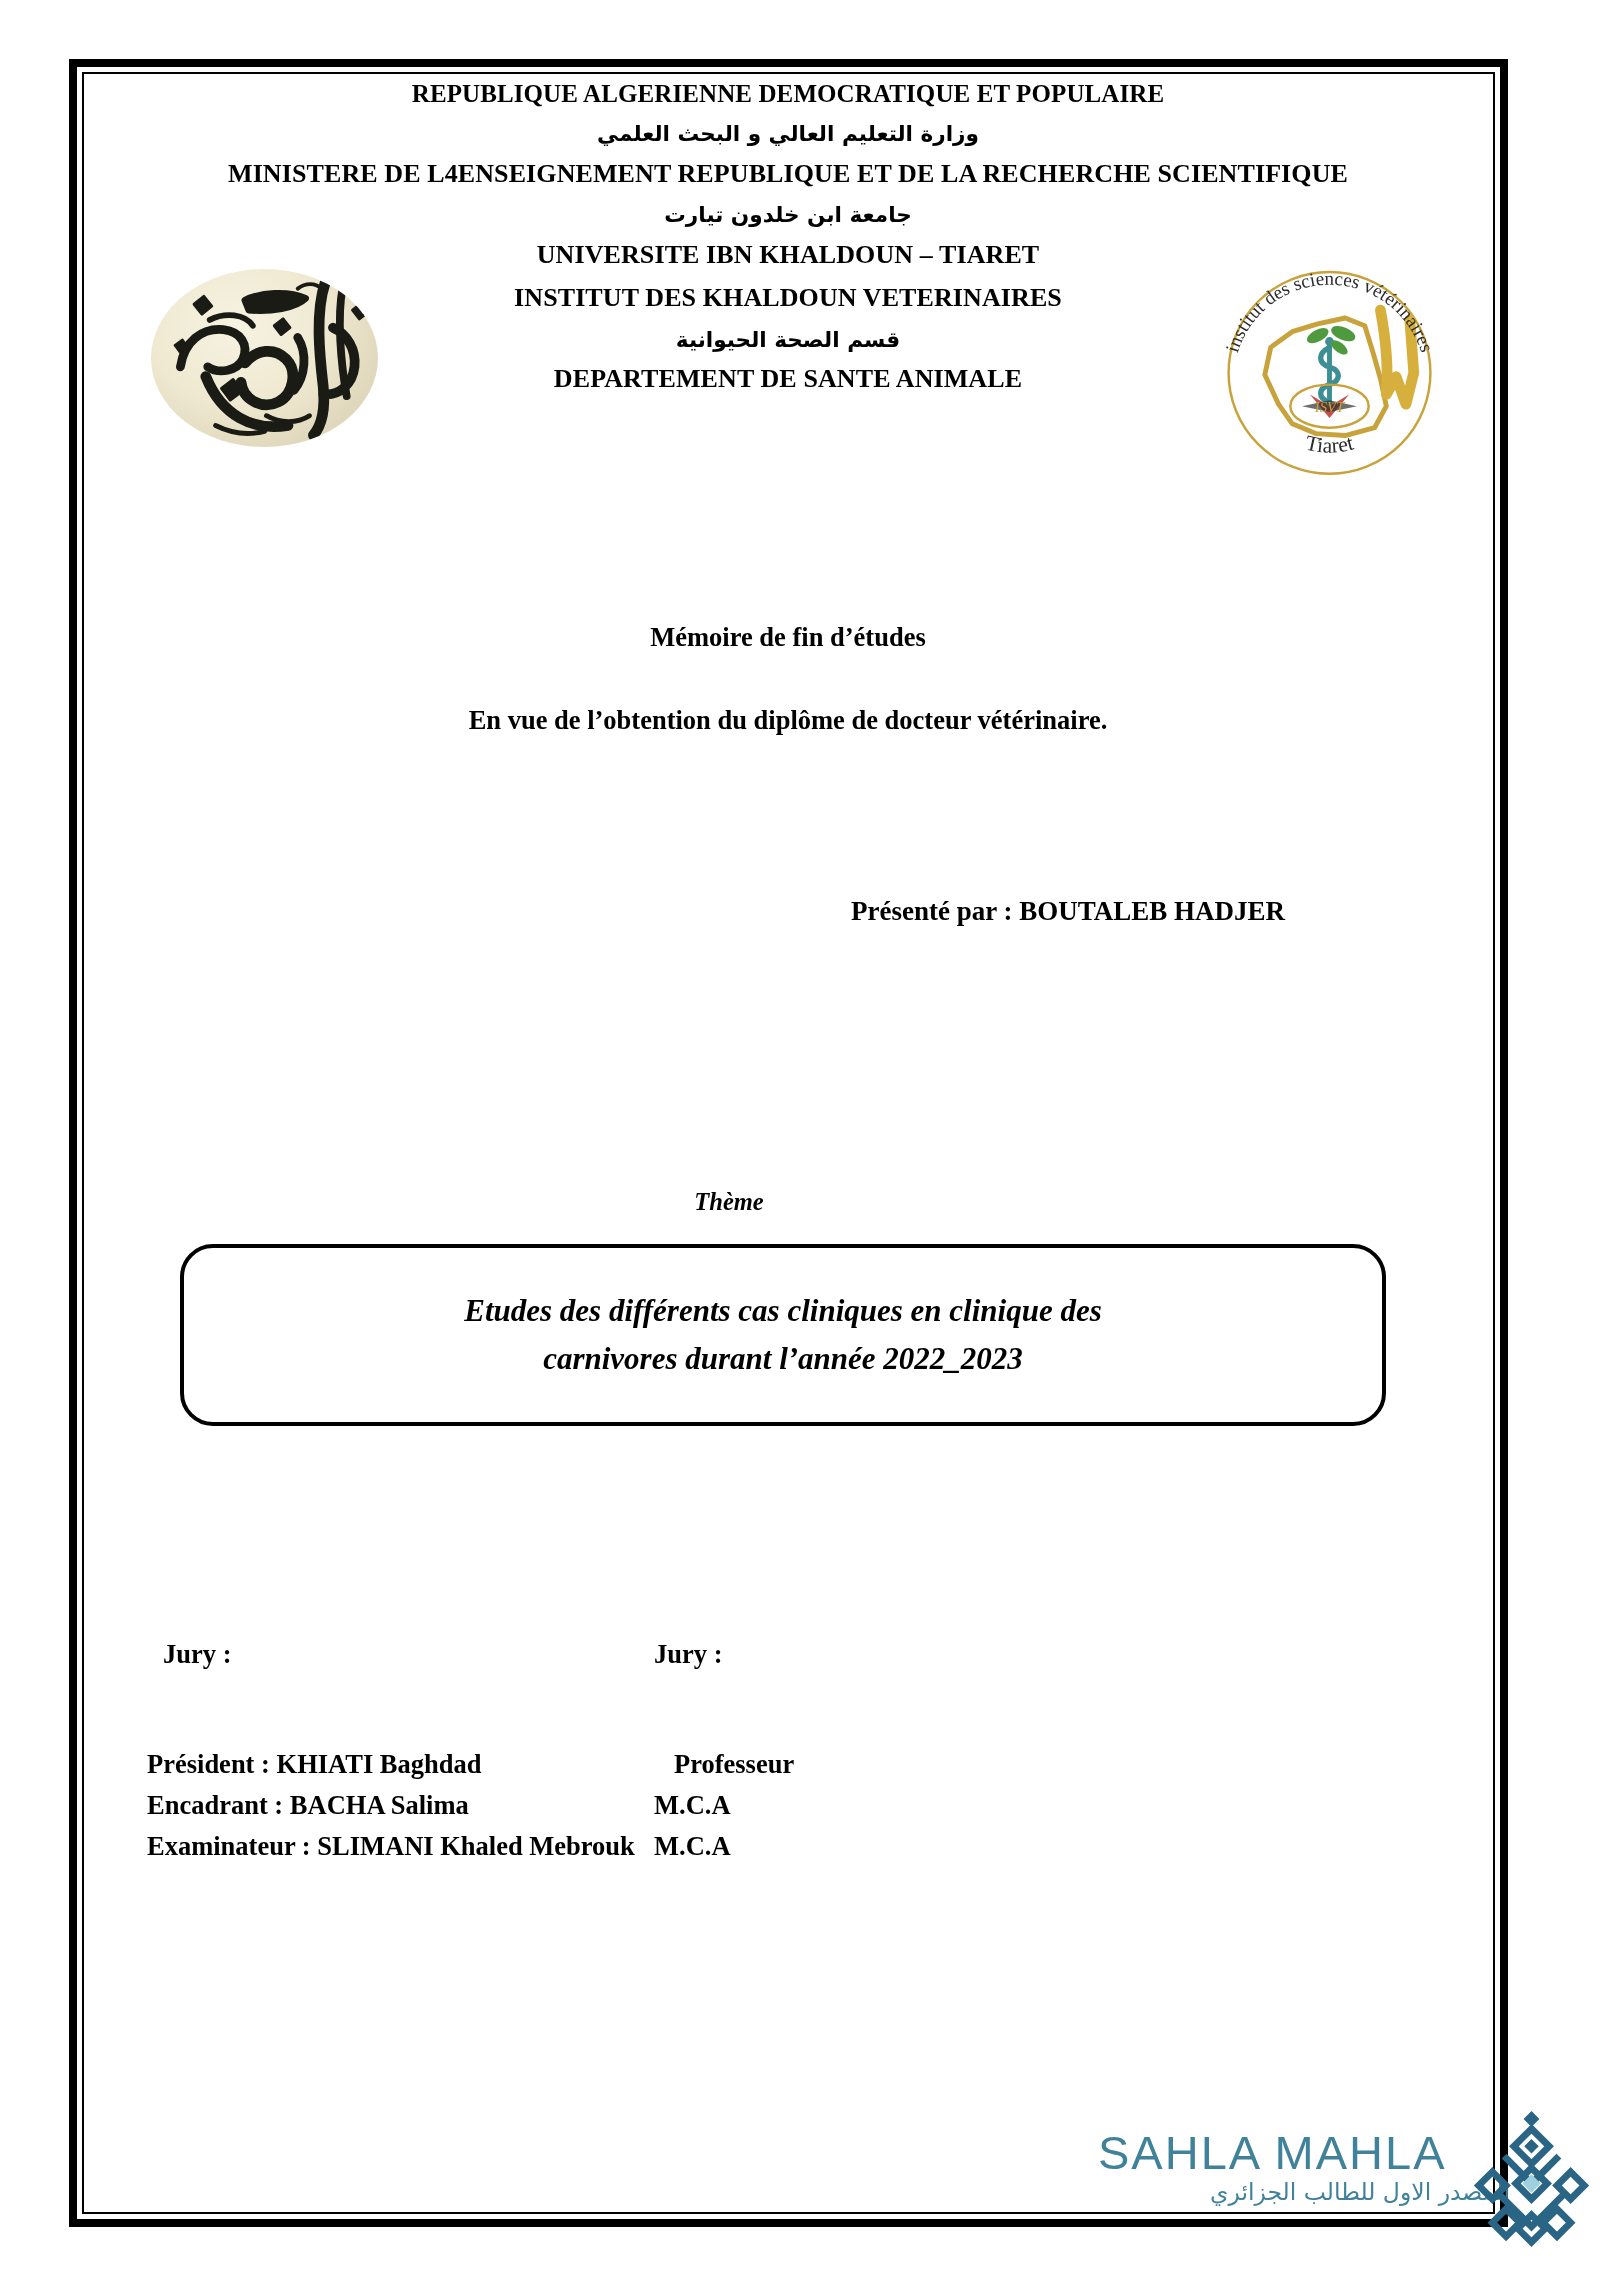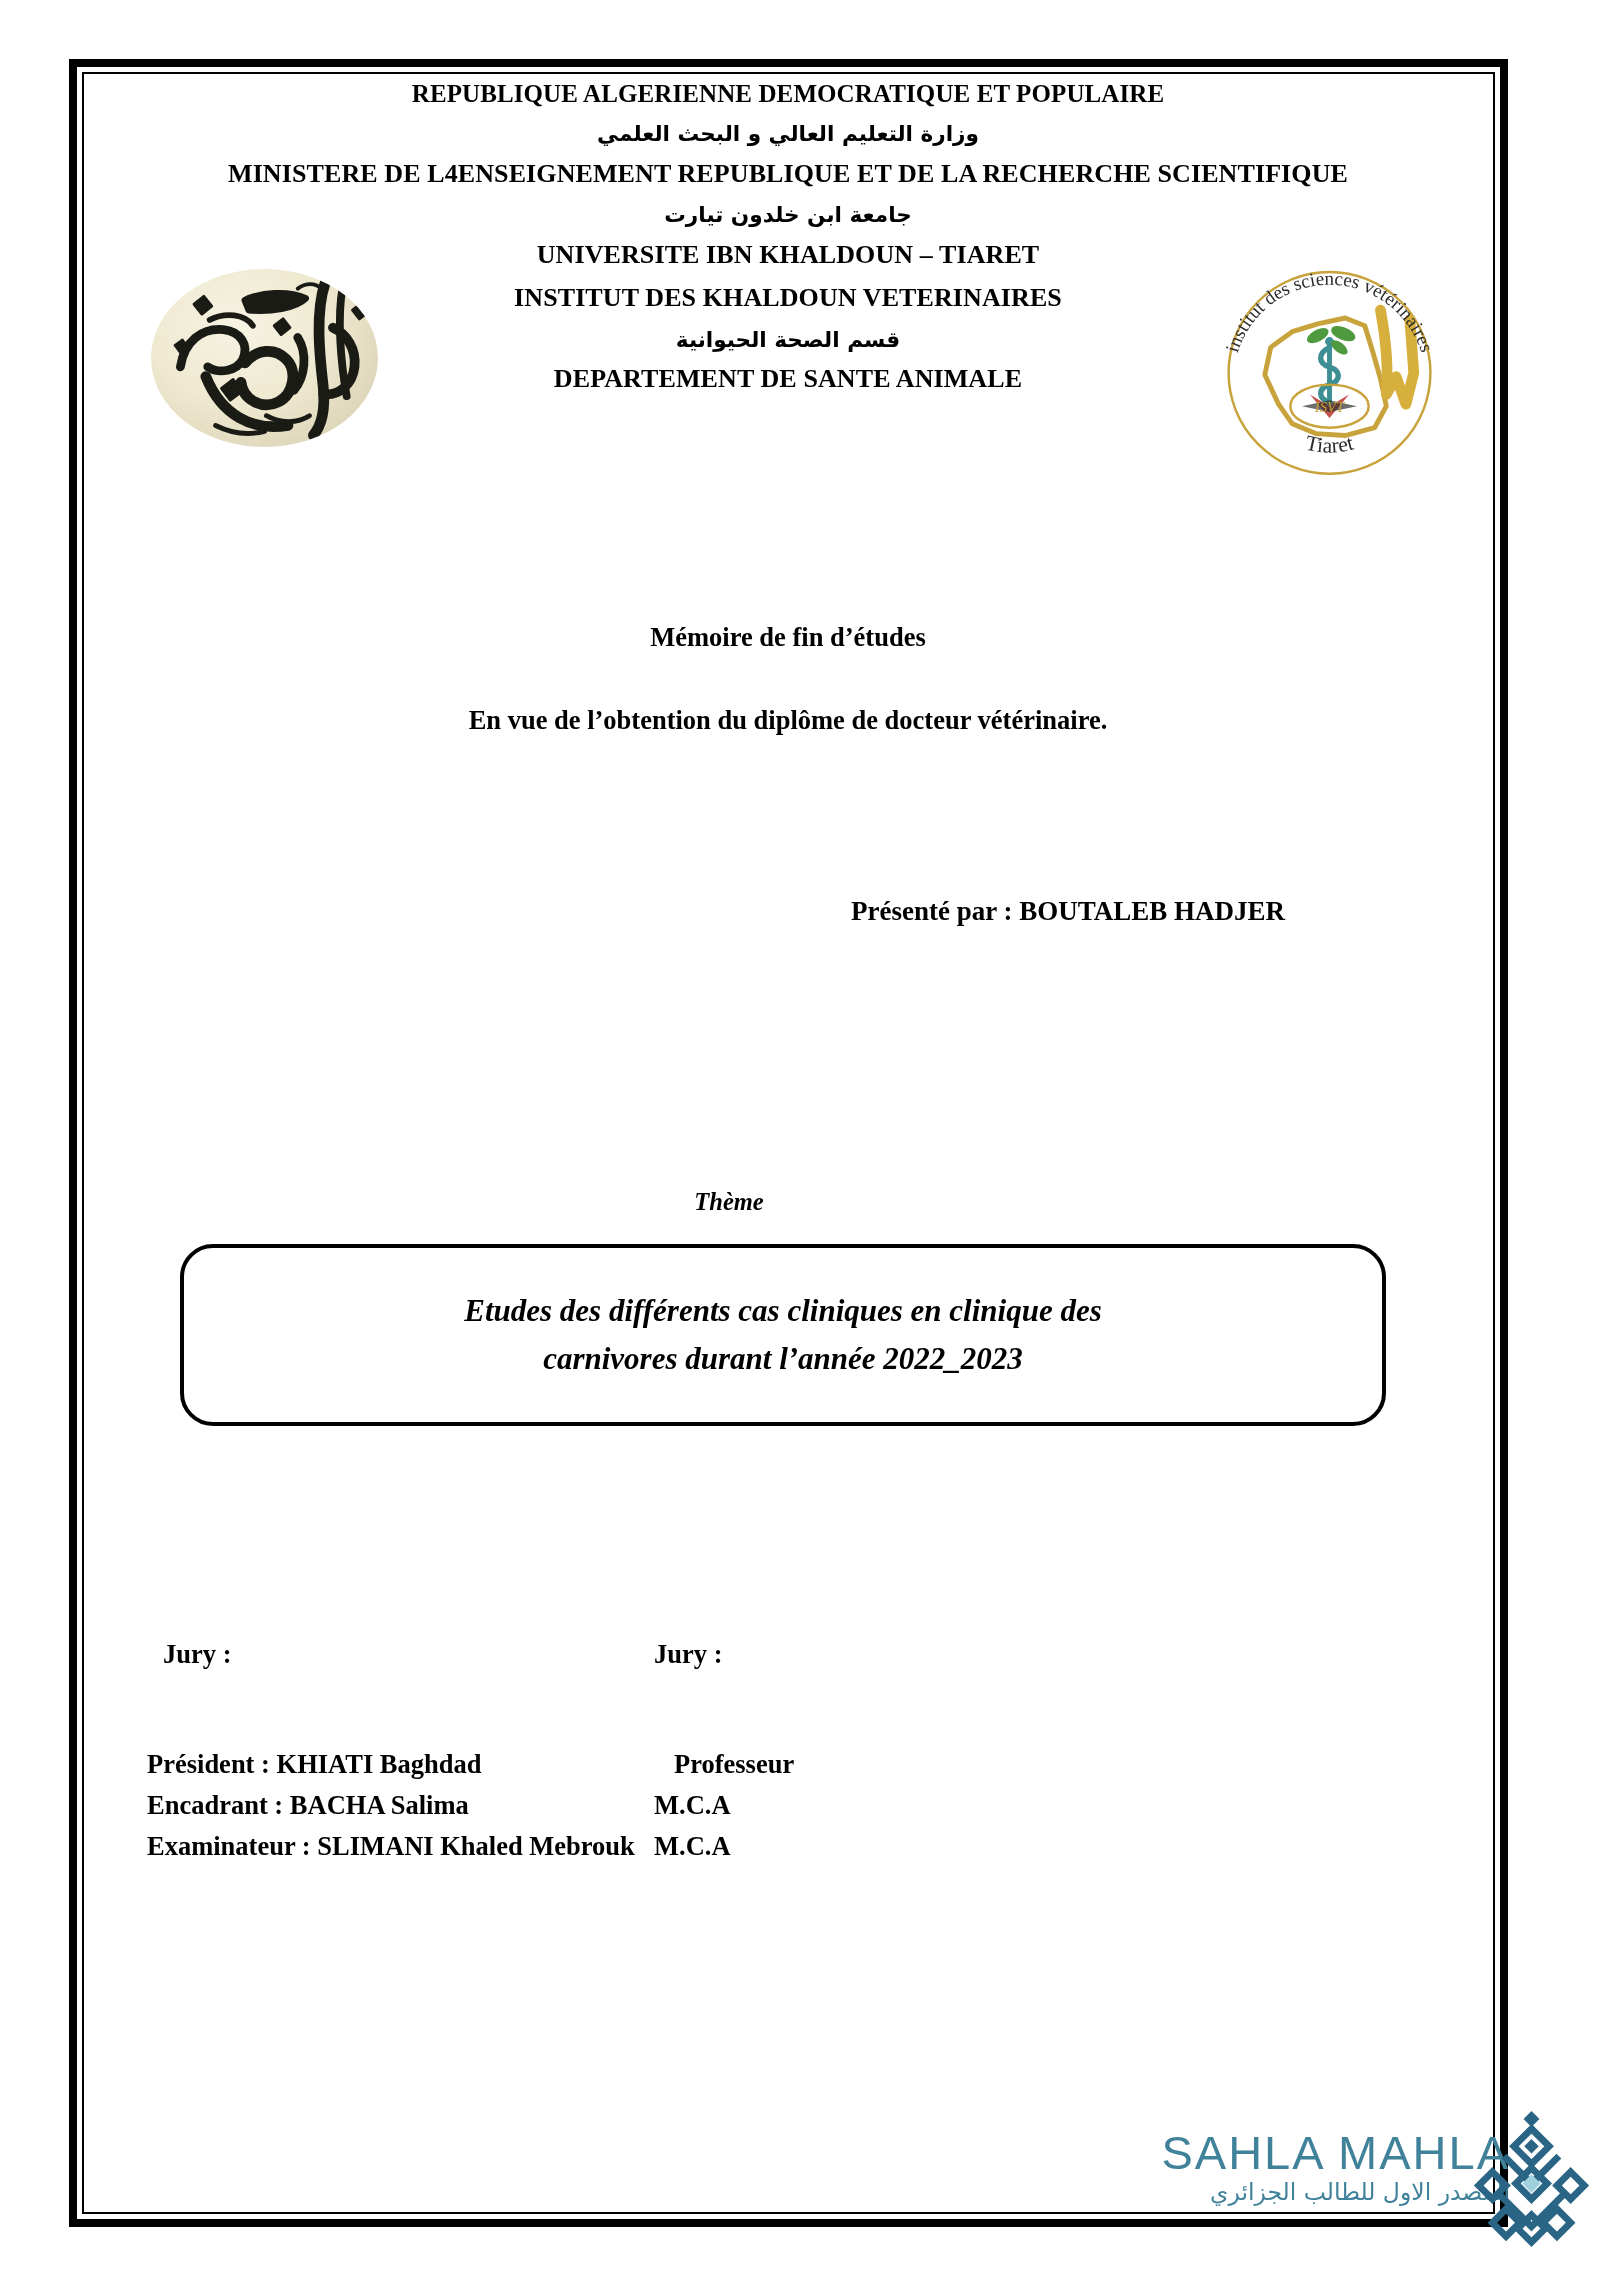--- a/index.html
+++ b/index.html
@@ -246,21 +246,20 @@
     left: 1098px;
     top: 2129px;
     width: 510px;
     height: 127px;
   }
   .wm-text {
     position: absolute;
     left: 0;
     top: 0;
     width: 412px;
-    text-align: right;
   }
   .wm-main {
     font-family: "Liberation Sans", "DejaVu Sans", sans-serif;
     font-size: 47px;
     letter-spacing: 2px;
     color: #41829b;
     line-height: 1;
   }
   .wm-sub {
     font-family: "DejaVu Sans", "Liberation Sans", sans-serif;

